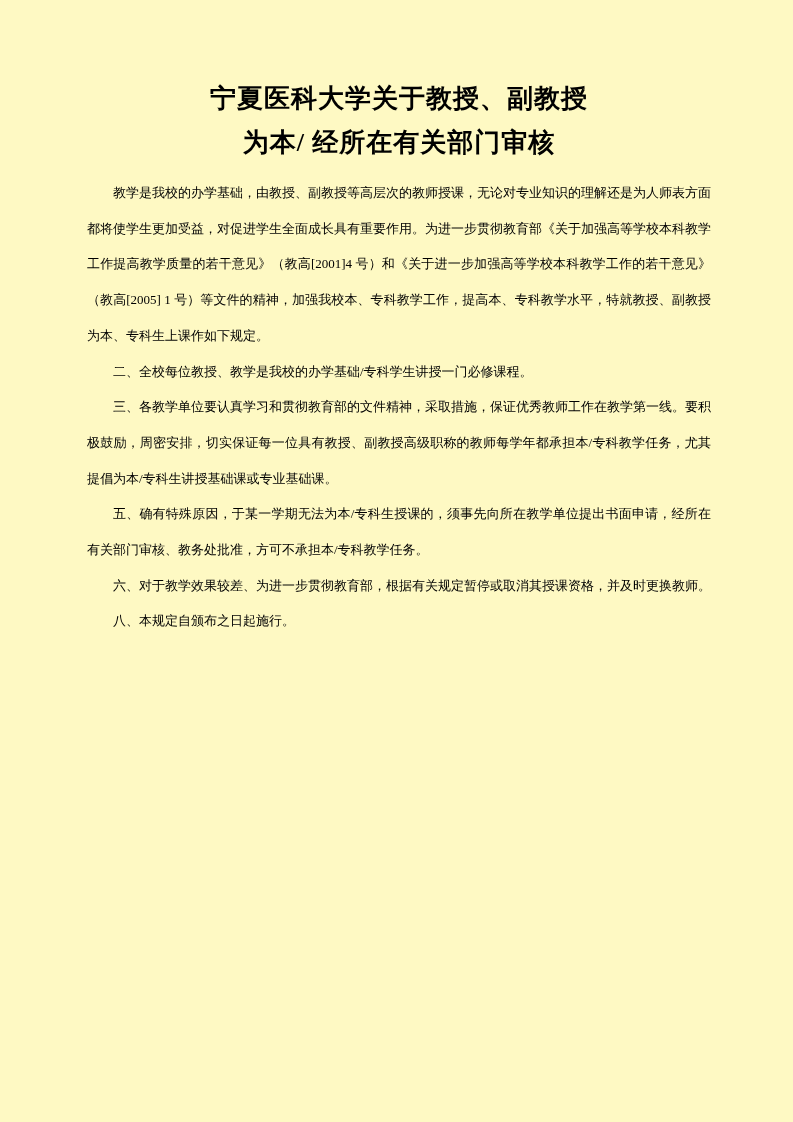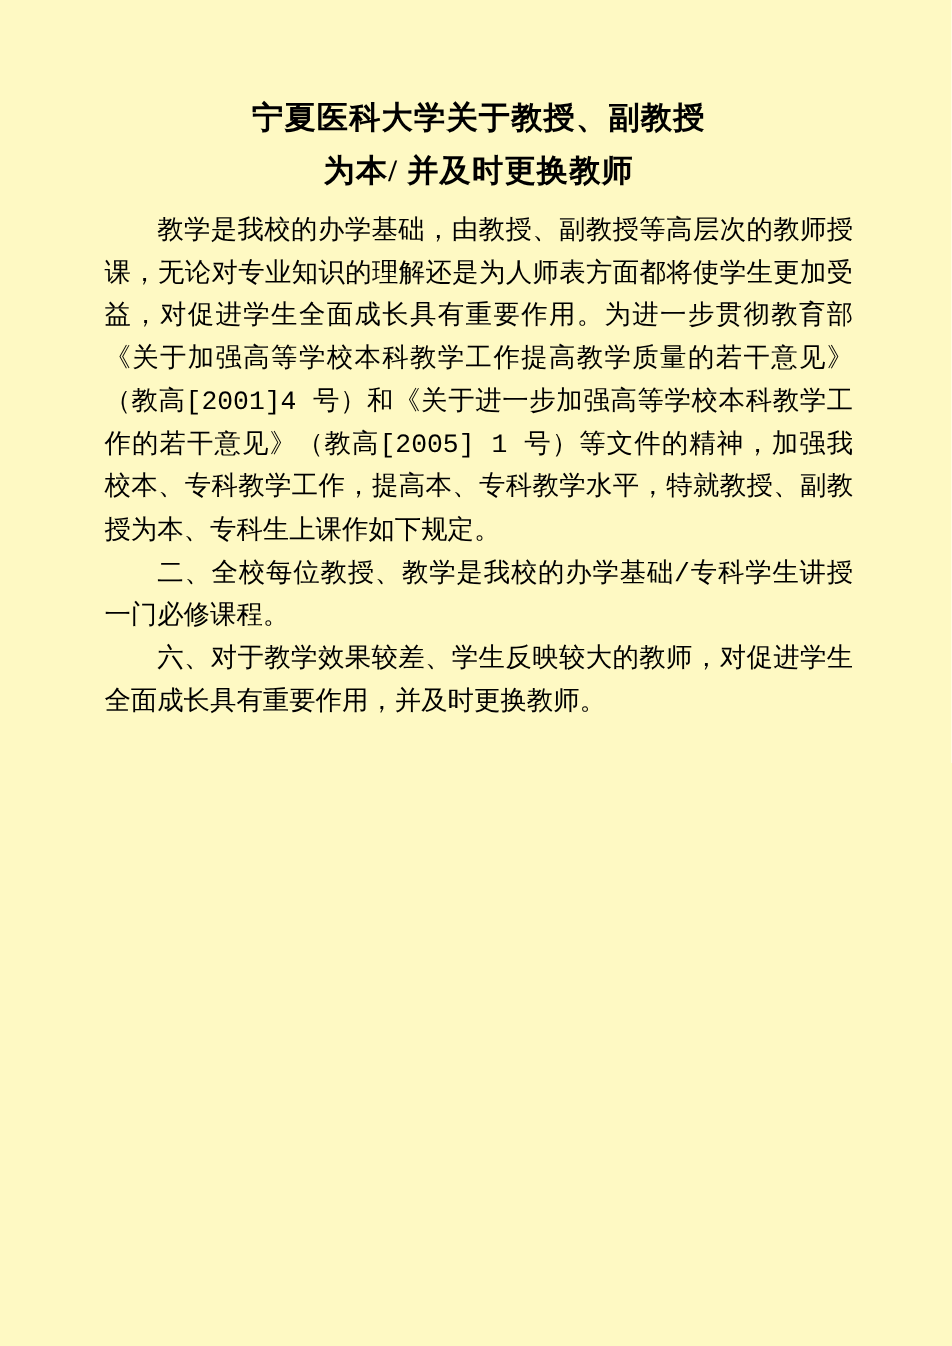--- a/index.html
+++ b/index.html
@@ -24,37 +24,39 @@
     font-weight: bold;
     line-height: 44px;
     text-align: center;
     letter-spacing: 1px;
   }
   .doc-title .title-line {
     display: block;
   }
   .doc-body p {
     margin: 0;
-    font-size: 22px;
+    font-size: 13px;
     line-height: 35.7px;
     text-align: justify;
     text-indent: 2em;
     word-break: break-all;
-    font-family: Liberation Mono, monospace;
   }
 </style>
 </head>
 <body>
 
 <div class="page">
 
   <h1 class="doc-title">
     <span class="title-line">宁夏医科大学关于教授、副教授</span>
-    <span class="title-line">为本/ 并及时更换教师</span>
+    <span class="title-line">为本/ 经所在有关部门审核</span>
   </h1>
 
   <div class="doc-body">
     <p>教学是我校的办学基础，由教授、副教授等高层次的教师授课，无论对专业知识的理解还是为人师表方面都将使学生更加受益，对促进学生全面成长具有重要作用。为进一步贯彻教育部《关于加强高等学校本科教学工作提高教学质量的若干意见》（教高[2001]4 号）和《关于进一步加强高等学校本科教学工作的若干意见》（教高[2005] 1 号）等文件的精神，加强我校本、专科教学工作，提高本、专科教学水平，特就教授、副教授为本、专科生上课作如下规定。</p>
     <p>二、全校每位教授、教学是我校的办学基础/专科学生讲授一门必修课程。</p>
-    <p>六、对于教学效果较差、学生反映较大的教师，对促进学生全面成长具有重要作用，并及时更换教师。</p>
+    <p>三、各教学单位要认真学习和贯彻教育部的文件精神，采取措施，保证优秀教师工作在教学第一线。要积极鼓励，周密安排，切实保证每一位具有教授、副教授高级职称的教师每学年都承担本/专科教学任务，尤其提倡为本/专科生讲授基础课或专业基础课。</p>
+    <p>五、确有特殊原因，于某一学期无法为本/专科生授课的，须事先向所在教学单位提出书面申请，经所在有关部门审核、教务处批准，方可不承担本/专科教学任务。</p>
+    <p>六、对于教学效果较差、为进一步贯彻教育部，根据有关规定暂停或取消其授课资格，并及时更换教师。</p>
+    <p>八、本规定自颁布之日起施行。</p>
   </div>
 
 </div>
 
 </body></html>

